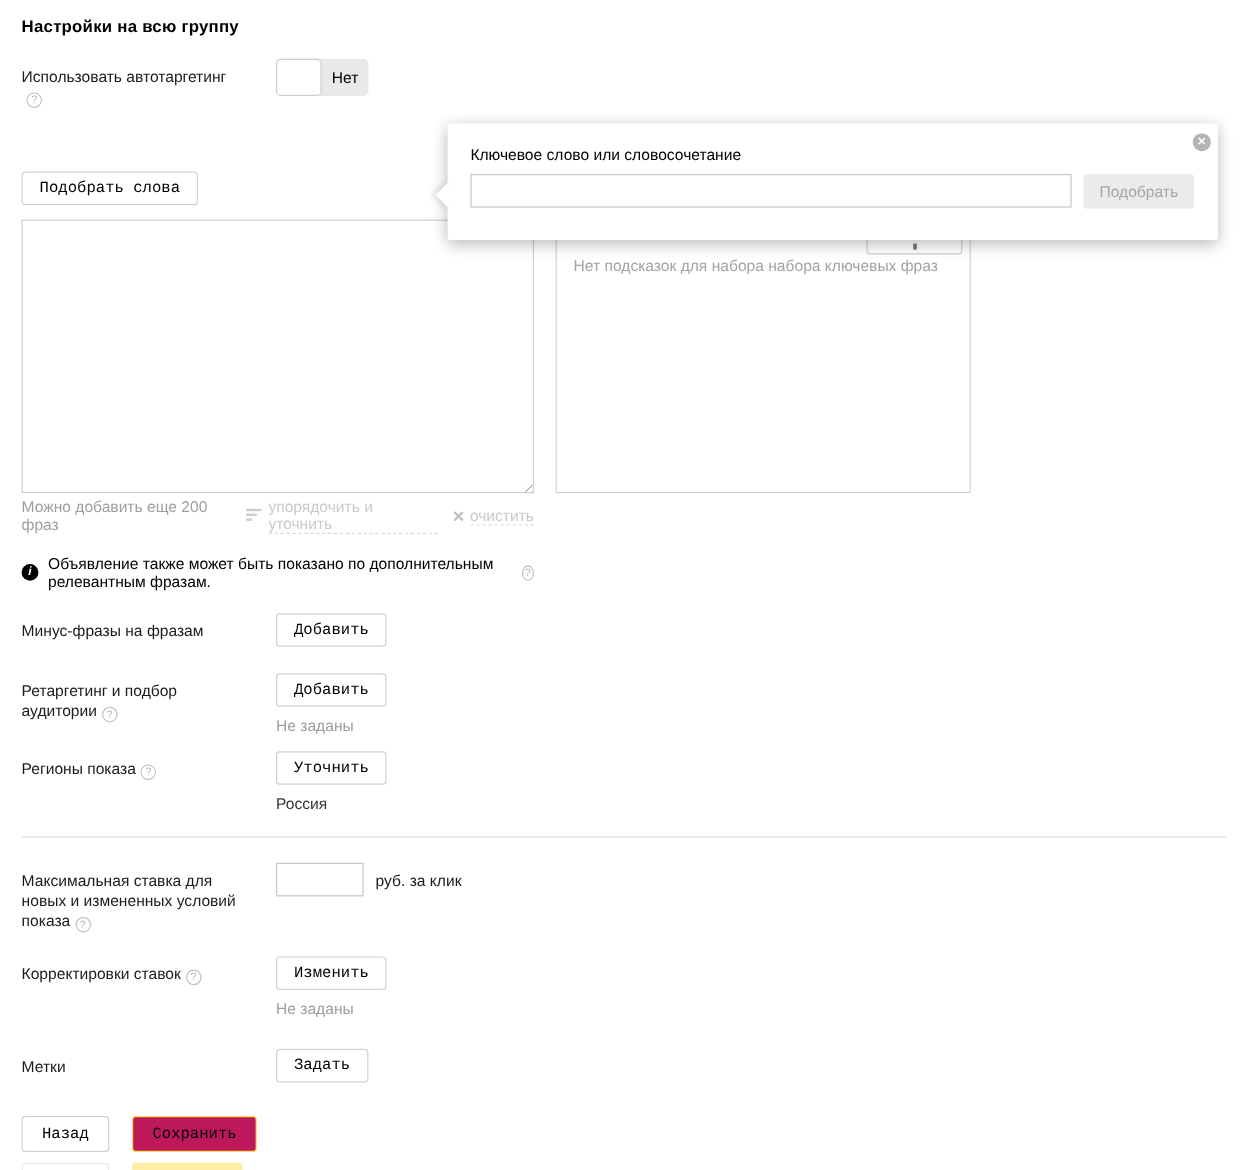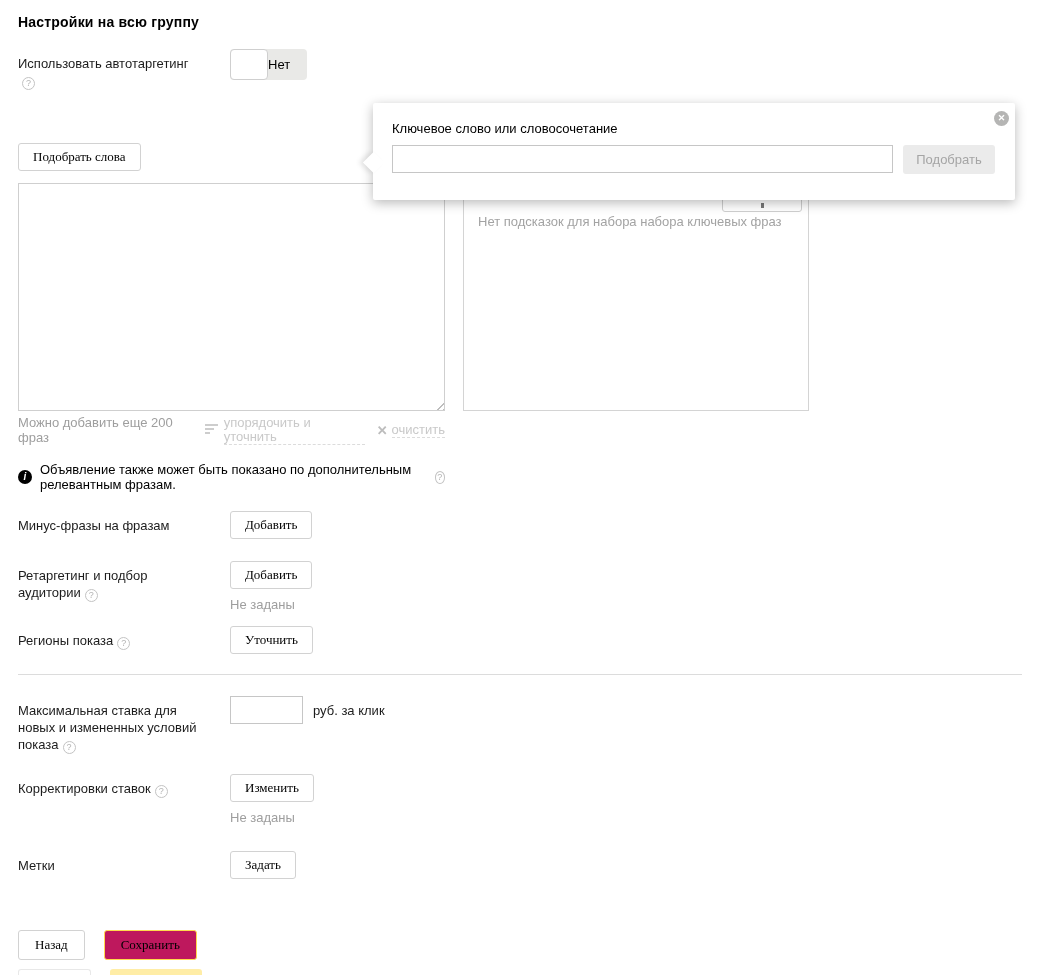--- a/index.html
+++ b/index.html
@@ -31,27 +31,27 @@
   .toggle {
     position:relative; width:77px; height:31px; background:#e9e9e7;
     border-radius:4px; cursor:pointer;
   }
   .toggle .knob {
     position:absolute; left:0; top:0; width:38px; height:31px; background:#fff;
     border:1px solid #cfcfcf; border-radius:4px;
   }
   .toggle .tg-label {
     position:absolute; left:38px; right:0; top:0; height:31px; line-height:31px;
-    text-align:left; color:#000;
+    text-align:center; color:#000;
   }
 
   
   .btn {
     display:inline-block; background:#fff; border:1px solid #d2d2d2; border-radius:3px;
-    padding:5px 14px; font-size:13px; font-family:Liberation Serif, serif;
+    padding:5px 14px; font-size:13px; font-family:Liberation Mono, monospace;
     color:#000; cursor:pointer; line-height:16px;
   }
   .btn-yellow {
     background:#be185d; border:1px solid #ffdb4d; padding:6px 15px;
   }
 
   
   .kw-area { display:flex; margin-top:12px; }
   .kw-left { width:427px; flex:0 0 427px; }
   textarea.kw-text {
@@ -230,20 +230,21 @@
       <div class="status-gray">Не заданы</div>
     </div>
   </div>
 
   <div class="row row-regions">
     <div class="lbl">
       <span class="lbl-inner"><span>Регионы показа</span><span class="q">?</span></span>
     </div>
     <div class="ctl">
       <button class="btn">Уточнить</button>
+      <div class="value-dark">Россия</div>
     </div>
   </div>
 
   <hr class="divider">
 
   <div class="row row-maxbid">
     <div class="lbl">
       <span class="lbl-inner"><span>Максимальная ставка для новых и измененных условий показа</span><span class="q">?</span></span>
     </div>
     <div class="ctl">

